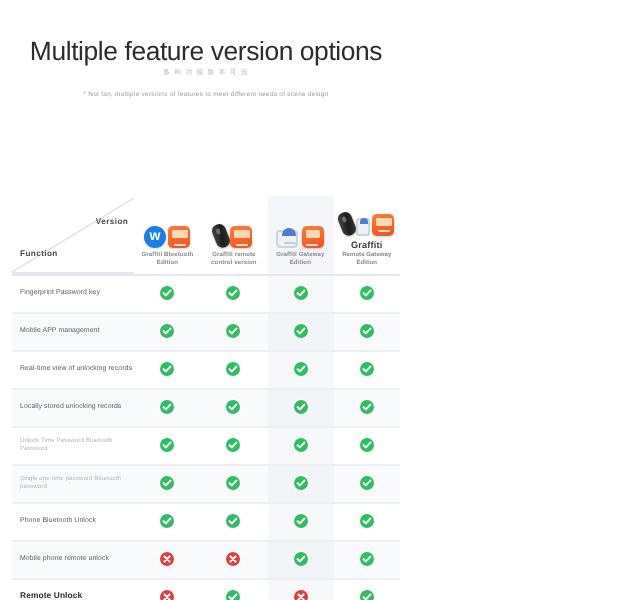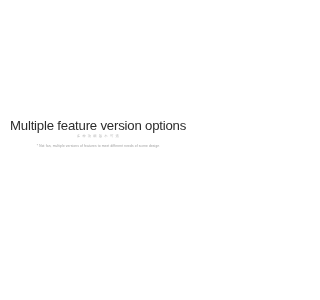--- a/index.html
+++ b/index.html
@@ -6,21 +6,21 @@
   html, body {
     width: 206px; height: 300px;
     background: #ffffff;
     font-family: "Liberation Sans", sans-serif;
     overflow: hidden;
   }
   .page {
     width: 206px; height: 248px;
     position: relative;
     background: #ffffff;
-    display: flex; flex-direction: row;
+    display: flex; flex-direction: column;
     align-items: center;
     gap: 40px;
   }
 
   
   .hero { width: 100%; padding: 18px 10px 0; text-align: center; }
   .hero-title {
     font-size: 13.2px; font-weight: 400; color: #2c2c2c;
     letter-spacing: -0.2px; line-height: 1.15; white-space: nowrap;
   }

